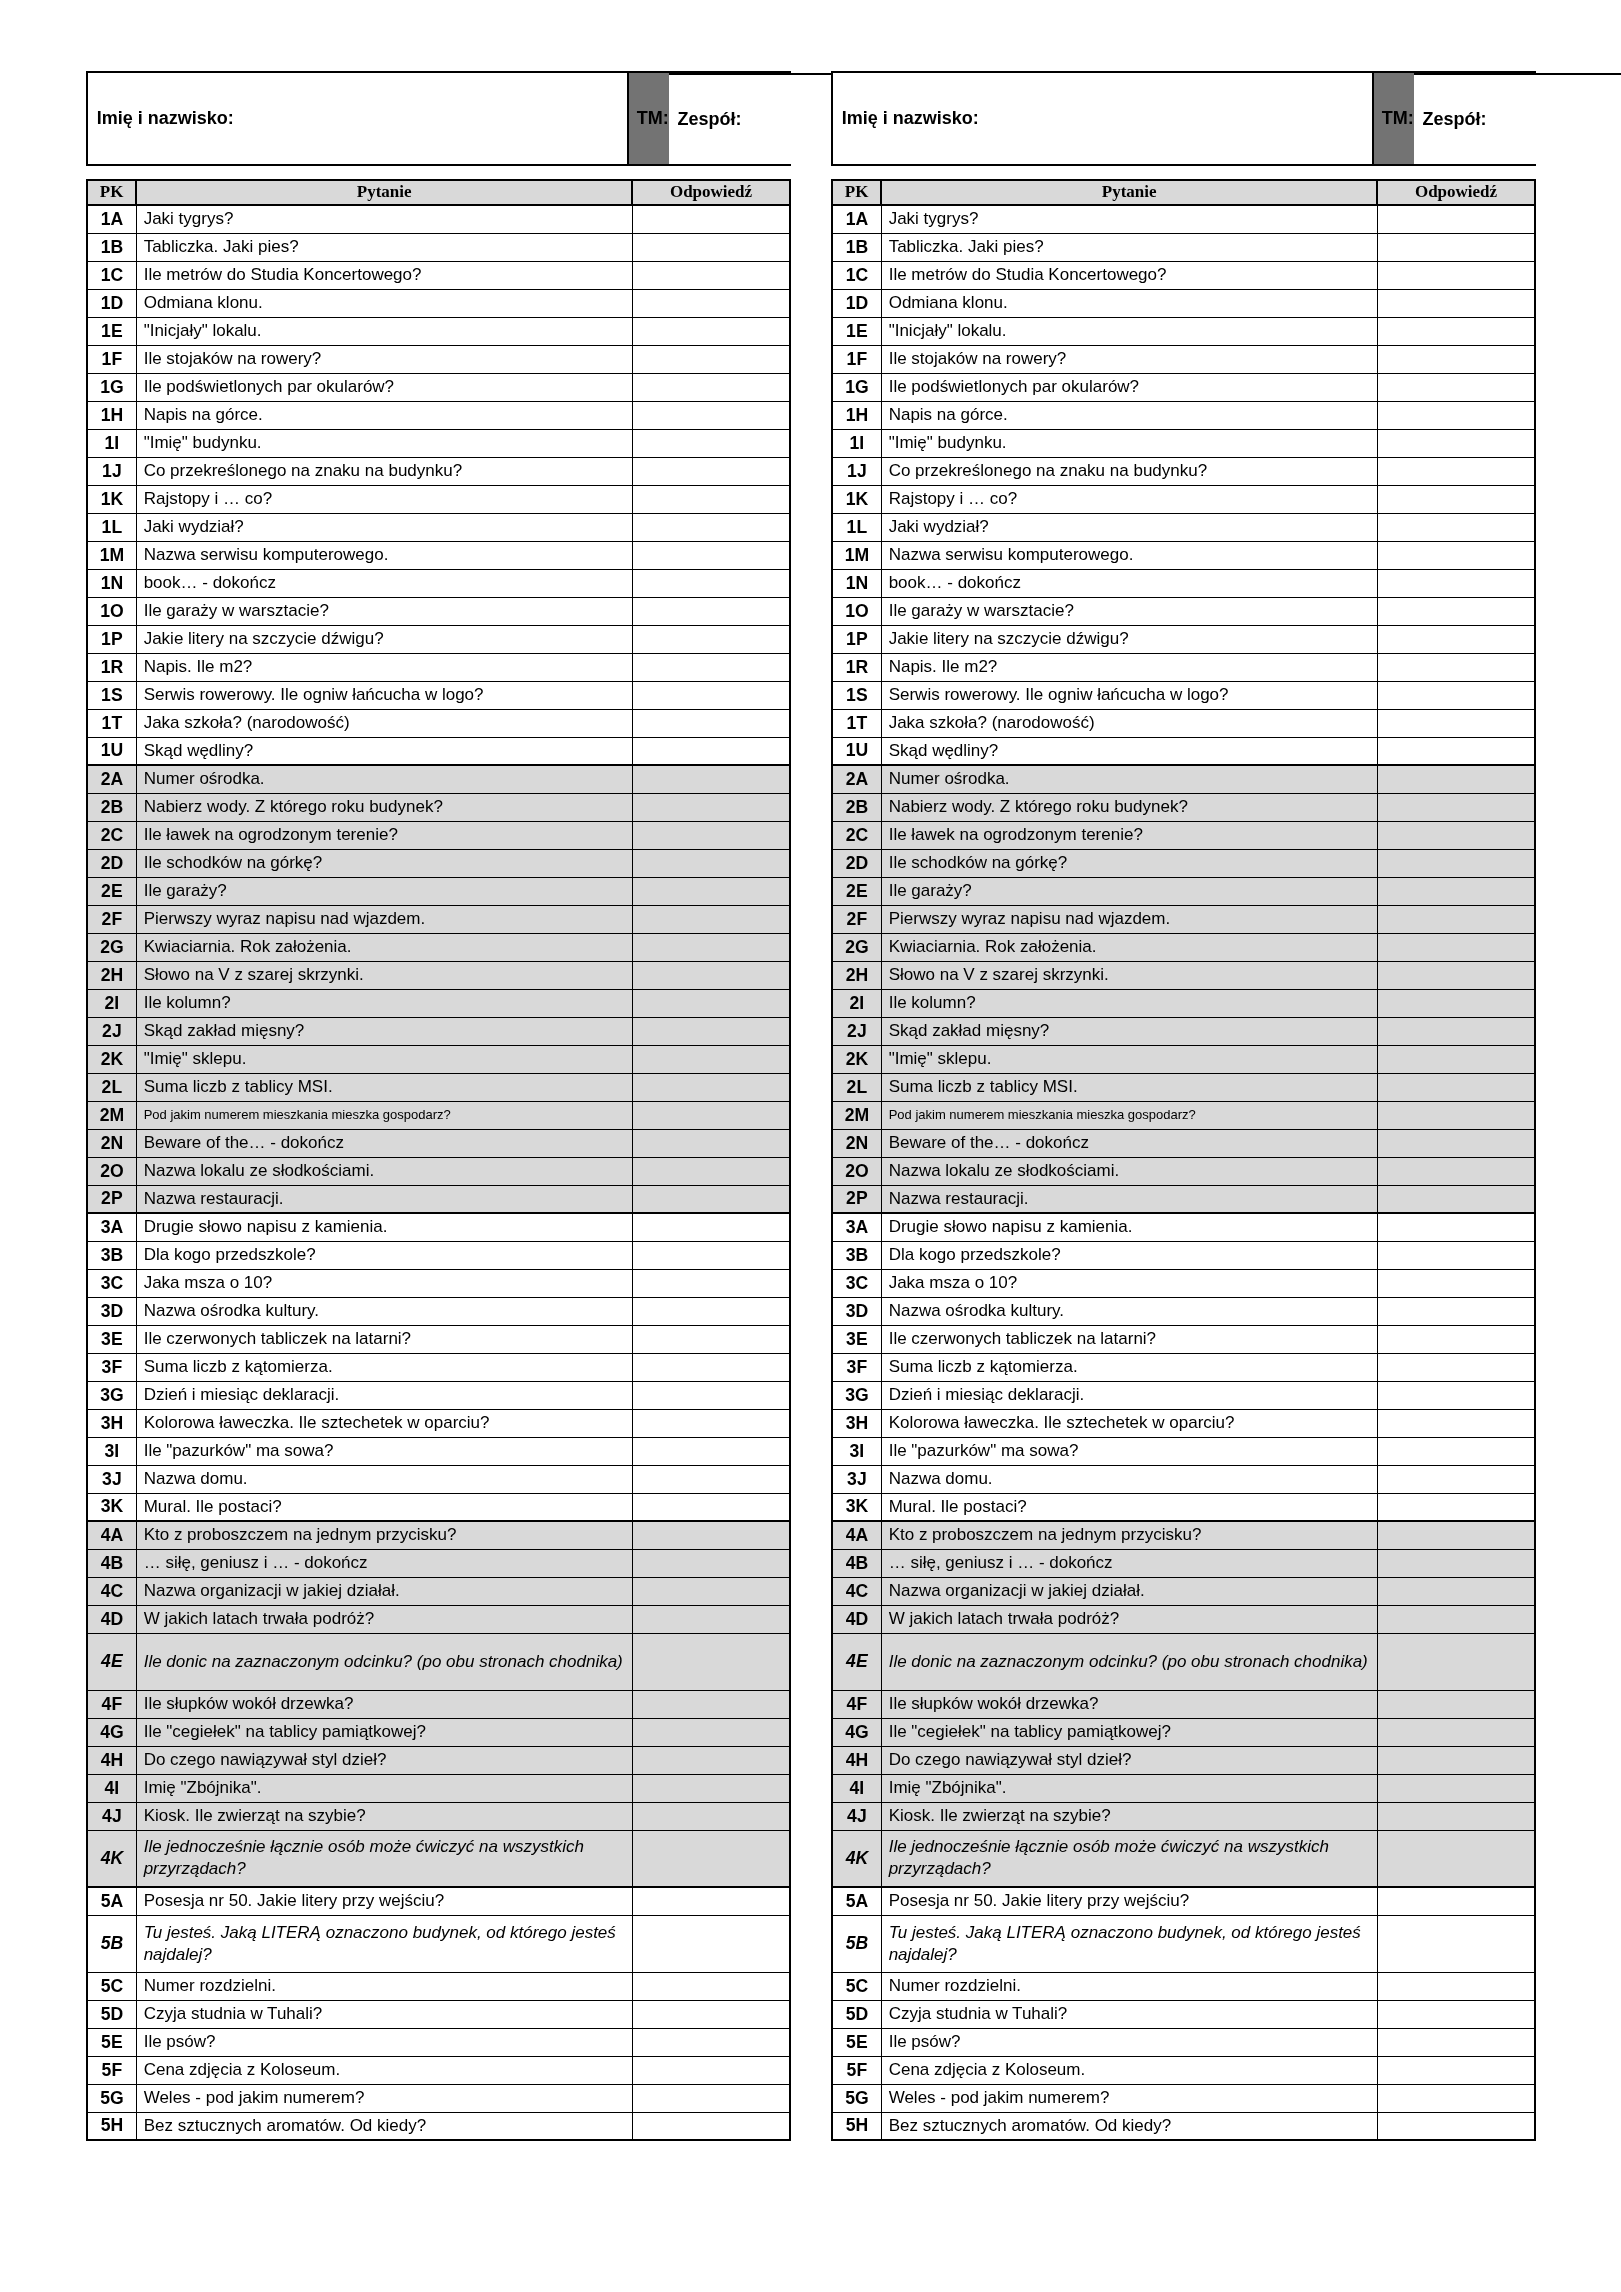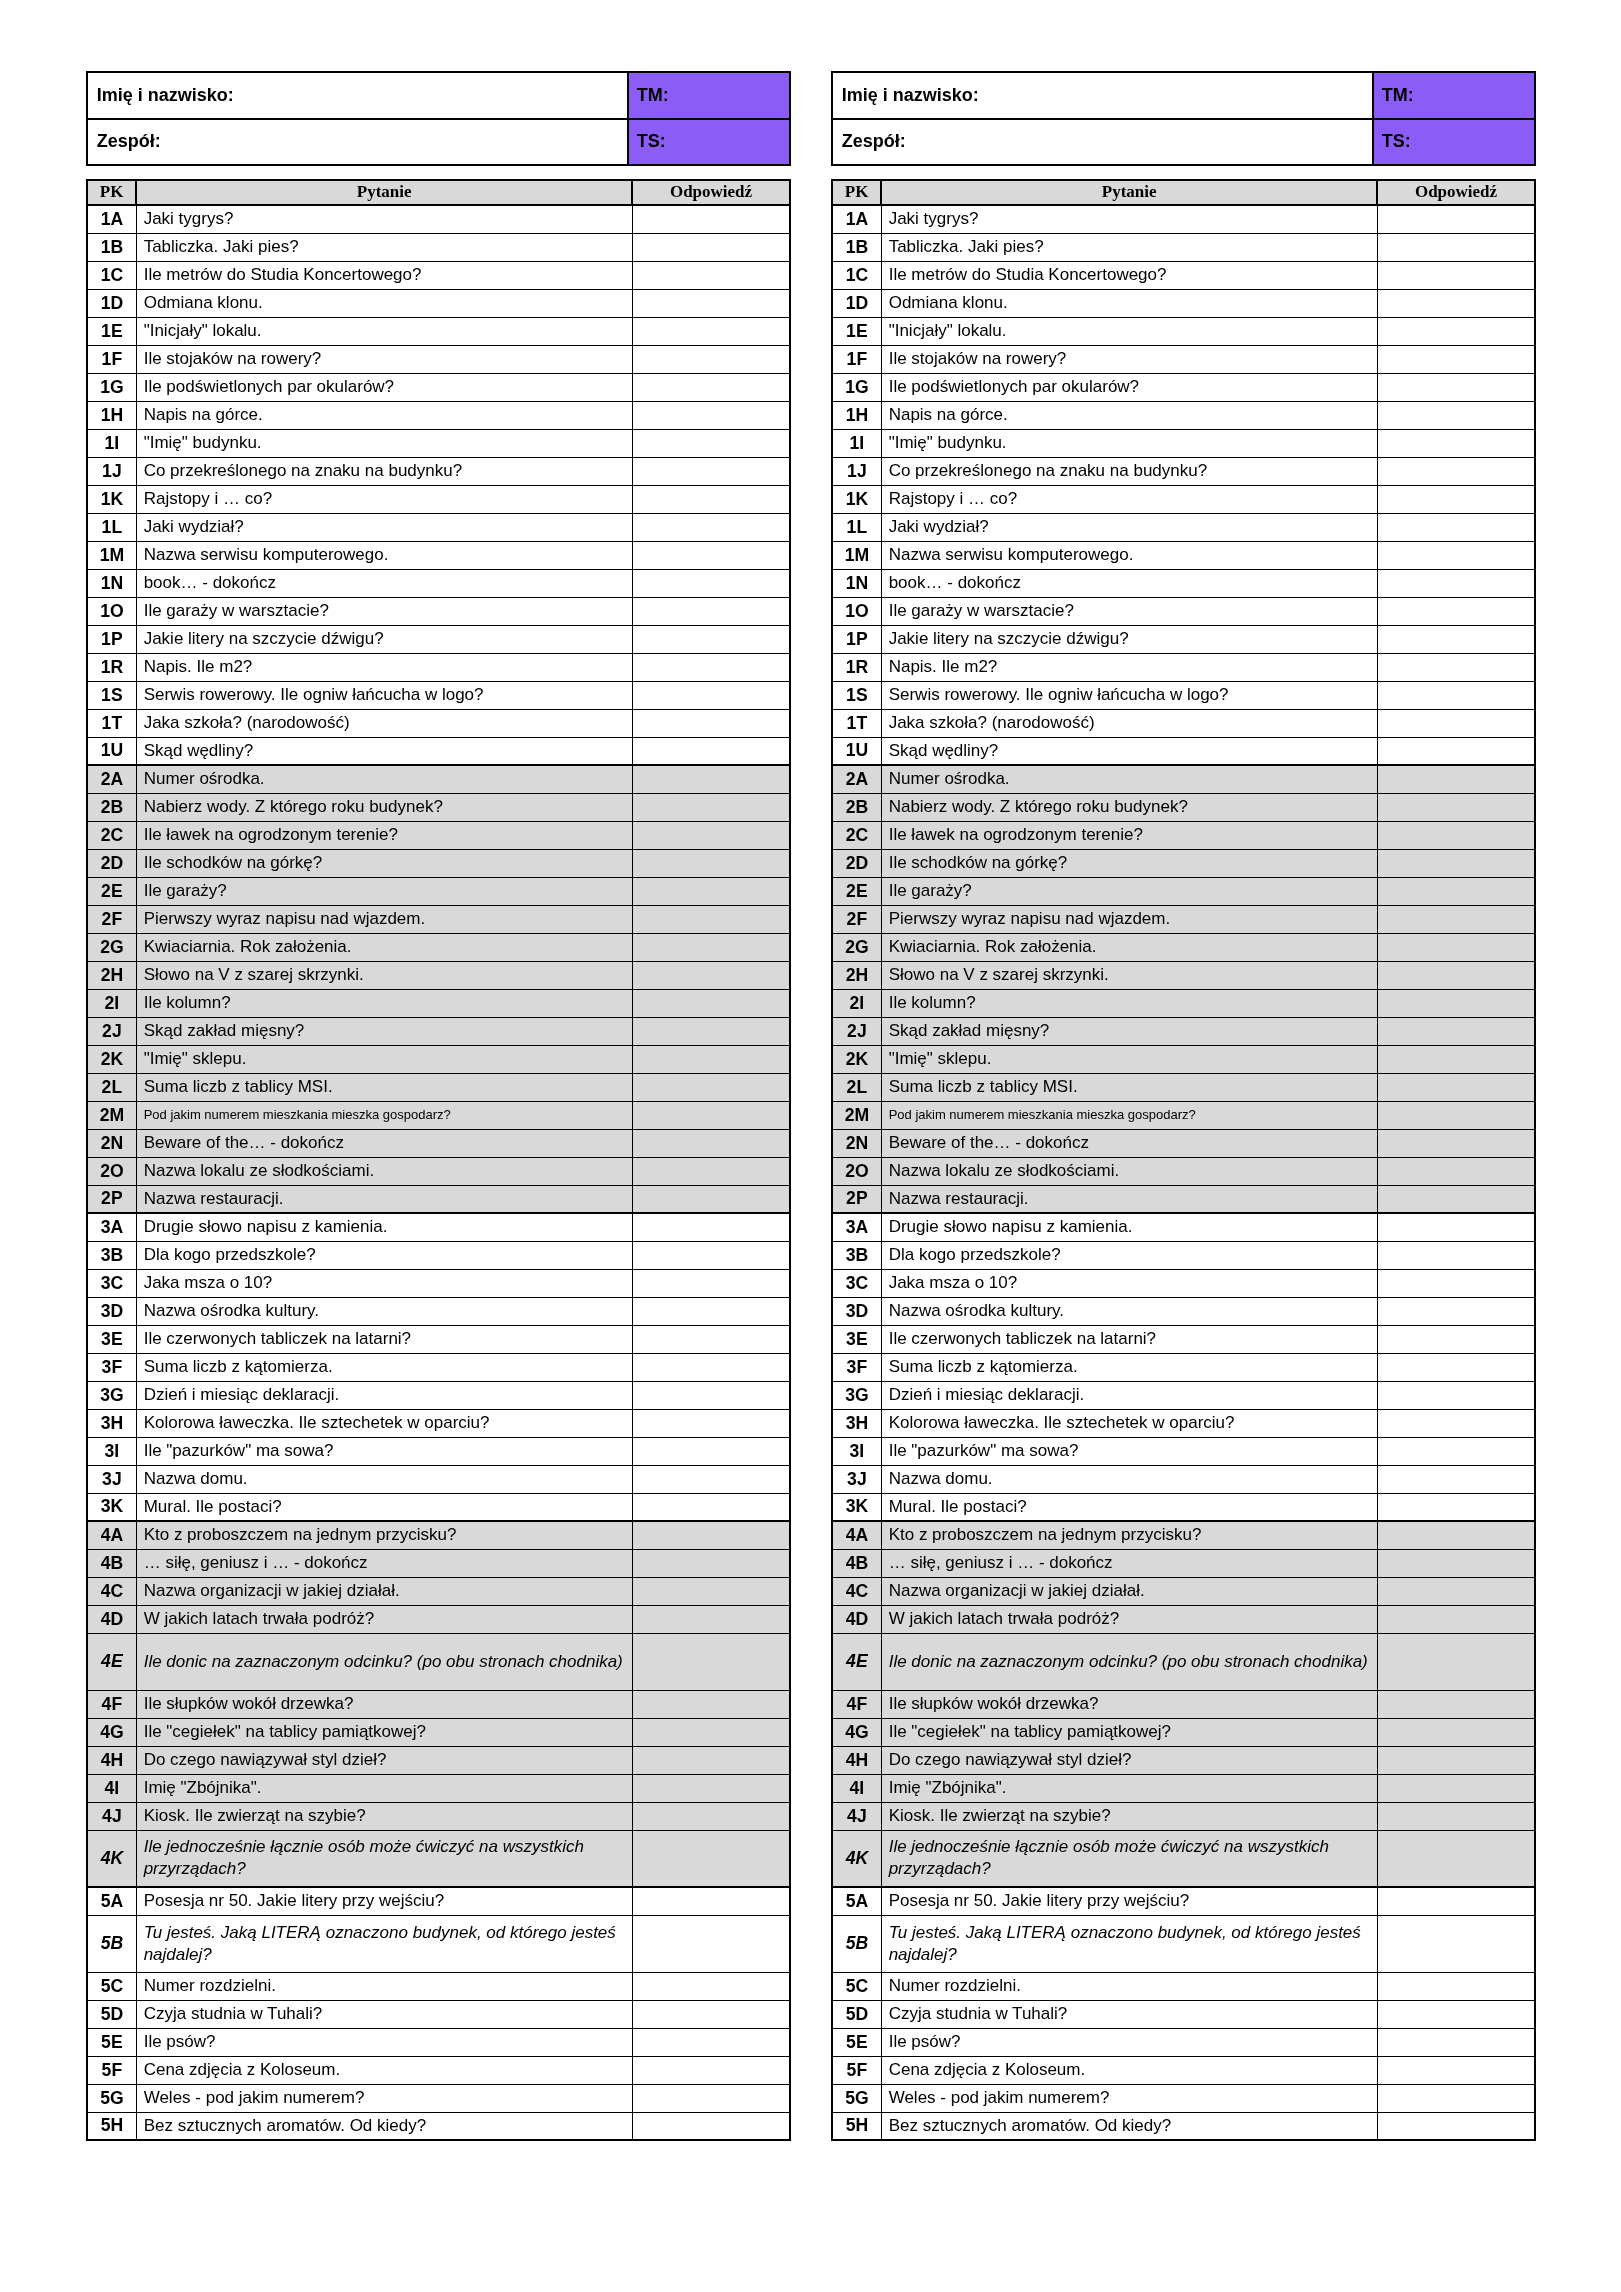--- a/index.html
+++ b/index.html
@@ -12,35 +12,35 @@
     position: relative;
   }
   .sheet { position: absolute; top: 71px; width: 705px; }
   .sheet.copy-1 { left: 86px; }
   .sheet.copy-2 { left: 831px; }
 
   
   .head-box {
     border: 2.9px solid #000;
     height: 95px;
-    display: flex; flex-direction: column;
+    display: flex; flex-direction: row;
     margin-bottom: 12.7px;
     background: #fff;
   }
   .hrow { flex: 1; display: flex; align-items: stretch; }
   .hrow + .hrow { border-top: 2px solid #000; justify-content: space-between; }
   .hlabel {
     width: 541px; border-right: 2px solid #000;
     display: flex; align-items: center;
     padding-left: 8.8px;
     font-weight: bold; font-size: 18px;
     background: #fff;
   }
   .hcode {
-    flex: 1; background: #8b5cf6;
+    flex: 1; background: #737373;
     display: flex; align-items: center;
     padding-left: 7.8px;
     font-weight: bold; font-size: 18px;
   }
 
   
   table.qt {
     border-collapse: collapse;
     width: 705px;
     table-layout: fixed;

